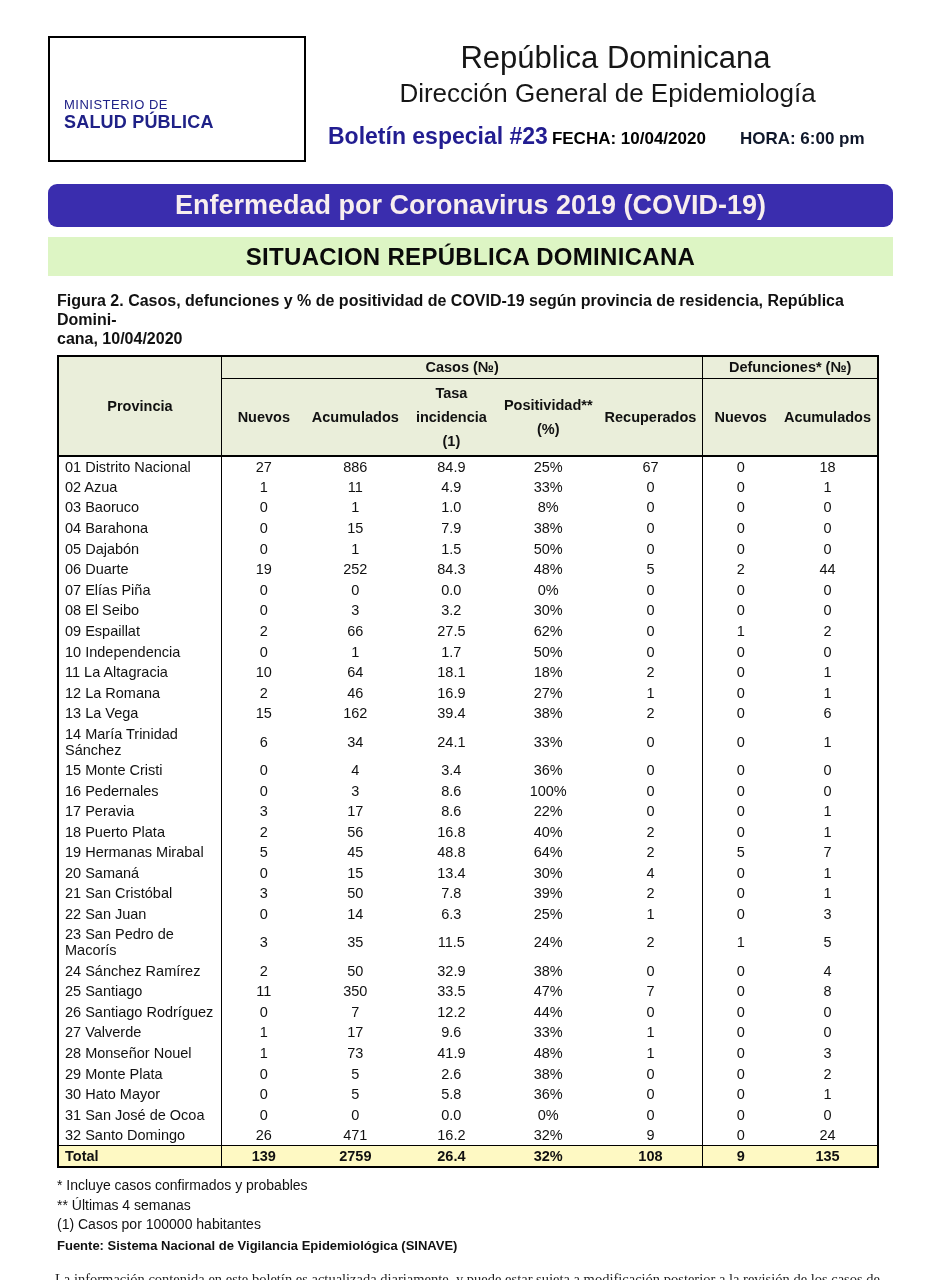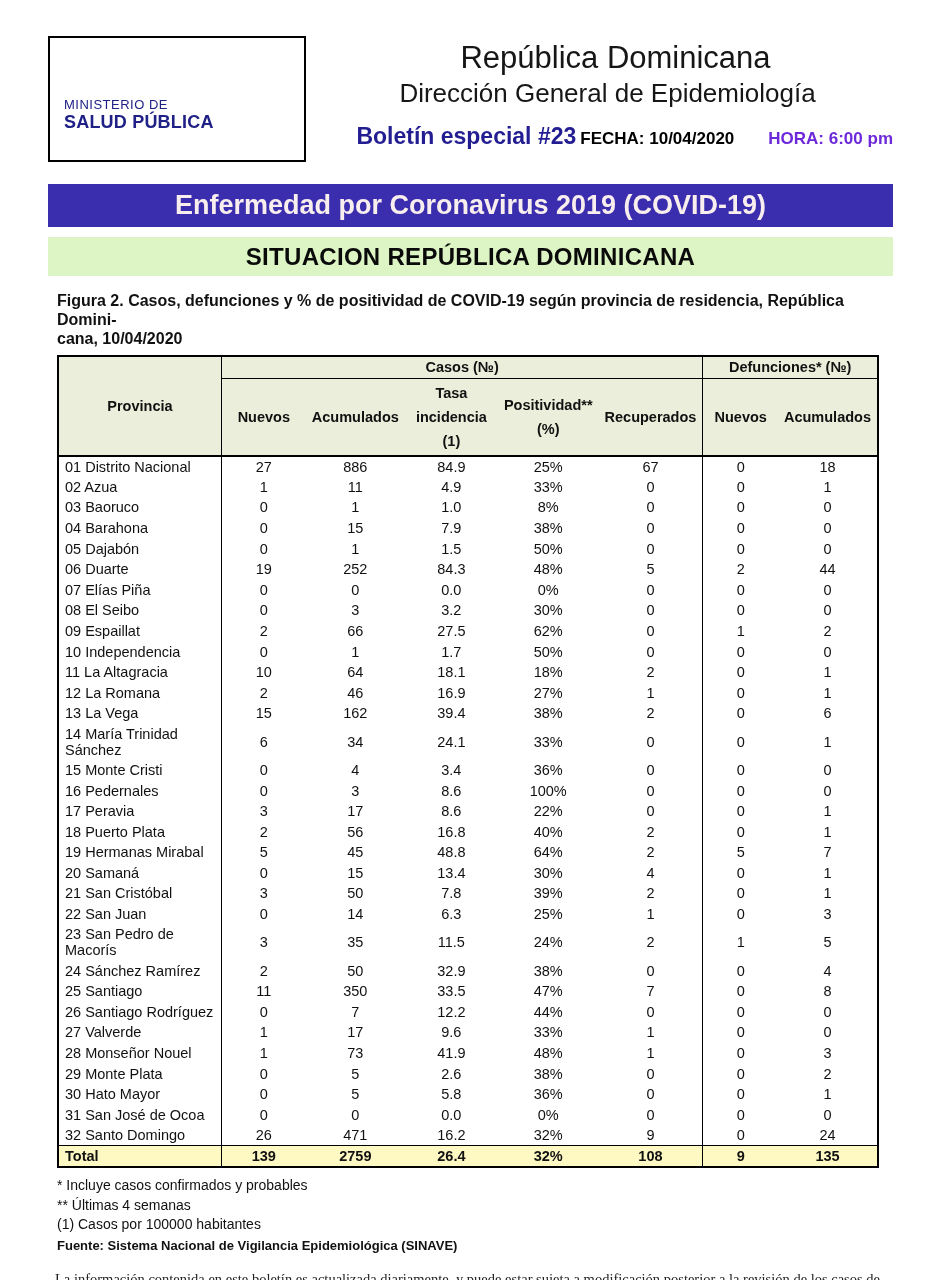--- a/index.html
+++ b/index.html
@@ -19,30 +19,30 @@
     background:#fff;
   }
   .logo-mark { flex:0 0 auto; }
   .logo-text { margin-left:6px; line-height:1.05; padding-top:30px; }
   .logo-text .l1 { font-size:13px; color:#1f2187; letter-spacing:.5px; }
   .logo-text .l2 { font-size:18px; color:#1f2187; font-weight:bold; letter-spacing:.2px; }
 
   .head-right { flex:1; text-align:center; padding-top:4px; }
   .title1 { font-size:31px; color:#161616;padding-left:32px; }
   .title2 { font-size:26px; color:#161616; margin-top:2px;padding-left:16px; }
-  .bulletin-row { display:flex; align-items:baseline; margin-top:14px; padding-left:22px; text-align:left;justify-content:flex-end; }
+  .bulletin-row { display:flex; align-items:baseline; margin-top:14px; padding-left:22px; text-align:left; }
   .bulletin { font-size:23px; font-weight:bold; color:#221d91; }
   .fecha { font-size:17px; font-weight:bold; color:#000; margin-left:4px; }
-  .hora  { font-size:17px; font-weight:bold; color:#6d28d9; margin-left:34px; }
+  .hora  { font-size:17px; font-weight:bold; color:#0f172a; margin-left:34px; }
 
   
   .banner-blue {
     margin-top:22px; height:43px; background:#3a2dae;
     display:flex; align-items:center; justify-content:center;
-    color:#f8eeee; font-size:27px; font-weight:bold;
+    color:#f8eeee; font-size:27px; font-weight:bold;border-radius:9px;
   }
   .banner-green {
     margin-top:10px; height:39px; background:#ddf5c4;
     display:flex; align-items:center; justify-content:center;
     color:#0a0a0a; font-size:24px; font-weight:bold; letter-spacing:.3px;
   }
 
   
   .caption { margin:15px 0 0 9px; font-size:16px; font-weight:bold; line-height:19px; width:830px; }
 

